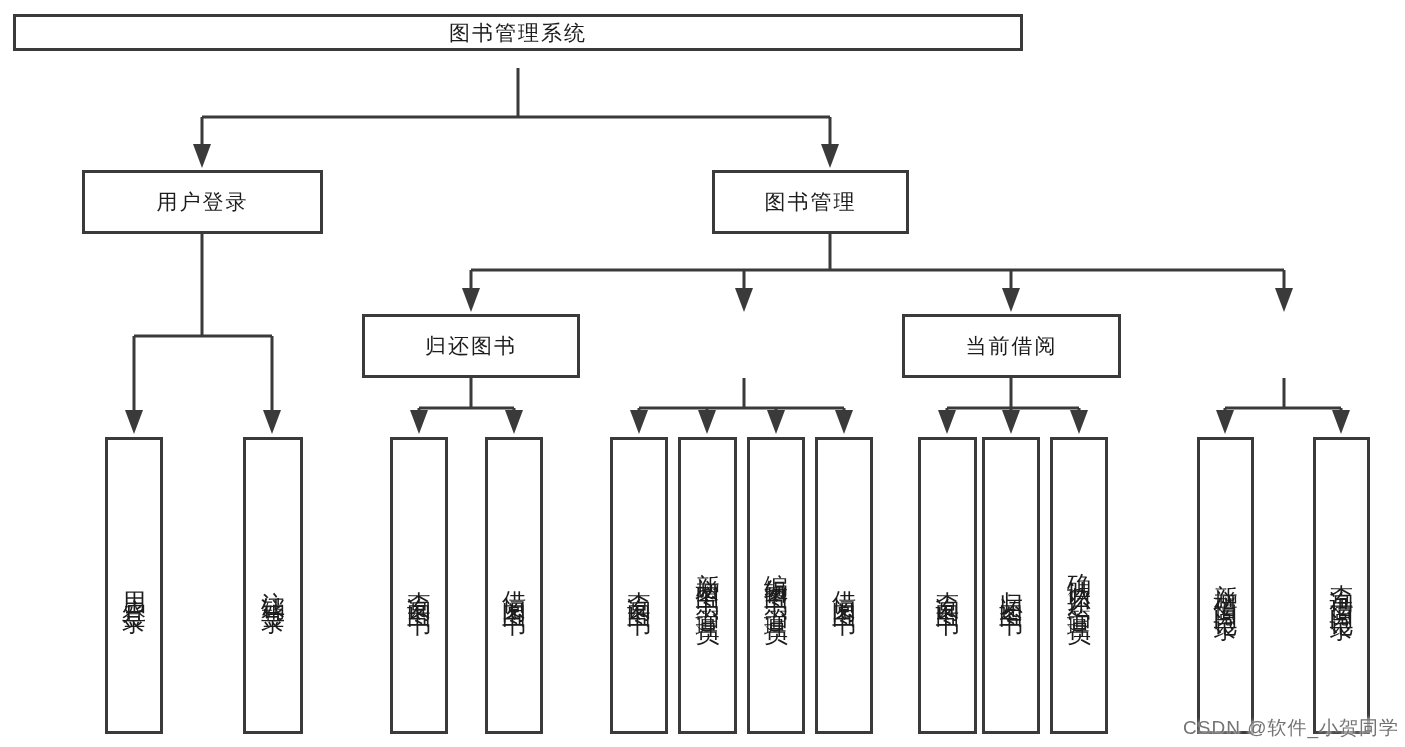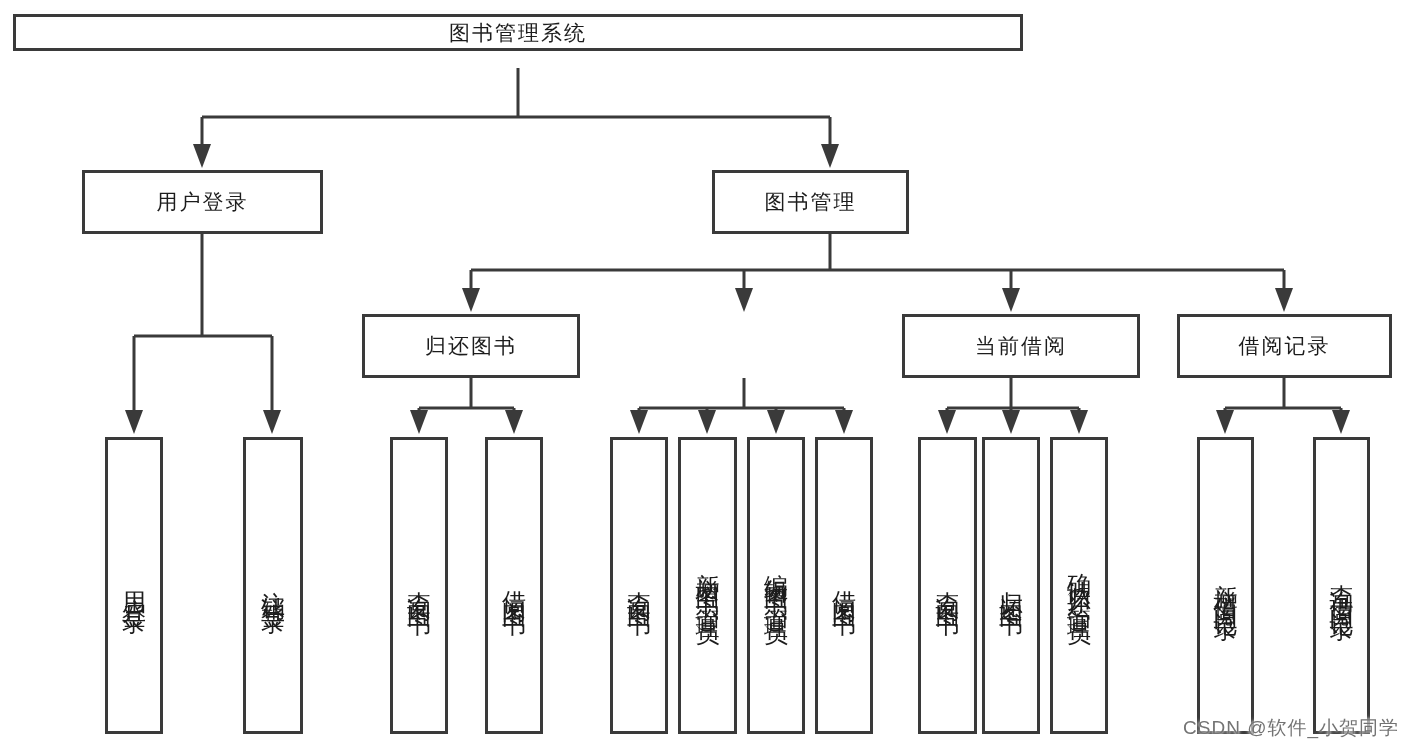--- a/index.html
+++ b/index.html
@@ -61,22 +61,21 @@
       <polygon points="1341,434 1332,410 1350,410"></polygon>
     </g>
   </svg>
 
   <div class="node h" style="left:13px;top:14px;width:1010px;height:37px">图书管理系统</div>
 
   <div class="node h" style="left:82px;top:170px;width:241px;height:64px">用户登录</div>
   <div class="node h" style="left:712px;top:170px;width:197px;height:64px">图书管理</div>
 
   <div class="node h" style="left:362px;top:314px;width:218px;height:64px">归还图书</div>
-  <div class="node h" style="left:902px;top:314px;width:238px;height:64px">当前借阅</div>
-  <div class="node h" style="left:1177px;top:314px;width:215px;height:64px">借阅记录</div>
+  <div class="node h" style="left:902px;top:314px;width:219px;height:64px">当前借阅</div>
 
   <div class="node v" style="left:105px;top:437px;width:58px;height:297px">用户登录</div>
   <div class="node v" style="left:243px;top:437px;width:60px;height:297px">注销登录</div>
   <div class="node v" style="left:390px;top:437px;width:58px;height:297px">查询图书</div>
   <div class="node v" style="left:485px;top:437px;width:58px;height:297px">借阅图书</div>
   <div class="node v" style="left:610px;top:437px;width:58px;height:297px">查询图书</div>
   <div class="node v" style="left:678px;top:437px;width:59px;height:297px">新增图书（管理员）</div>
   <div class="node v" style="left:747px;top:437px;width:58px;height:297px">编辑图书（管理员）</div>
   <div class="node v" style="left:815px;top:437px;width:58px;height:297px">借阅图书</div>
   <div class="node v" style="left:918px;top:437px;width:59px;height:297px">查询图书</div>

